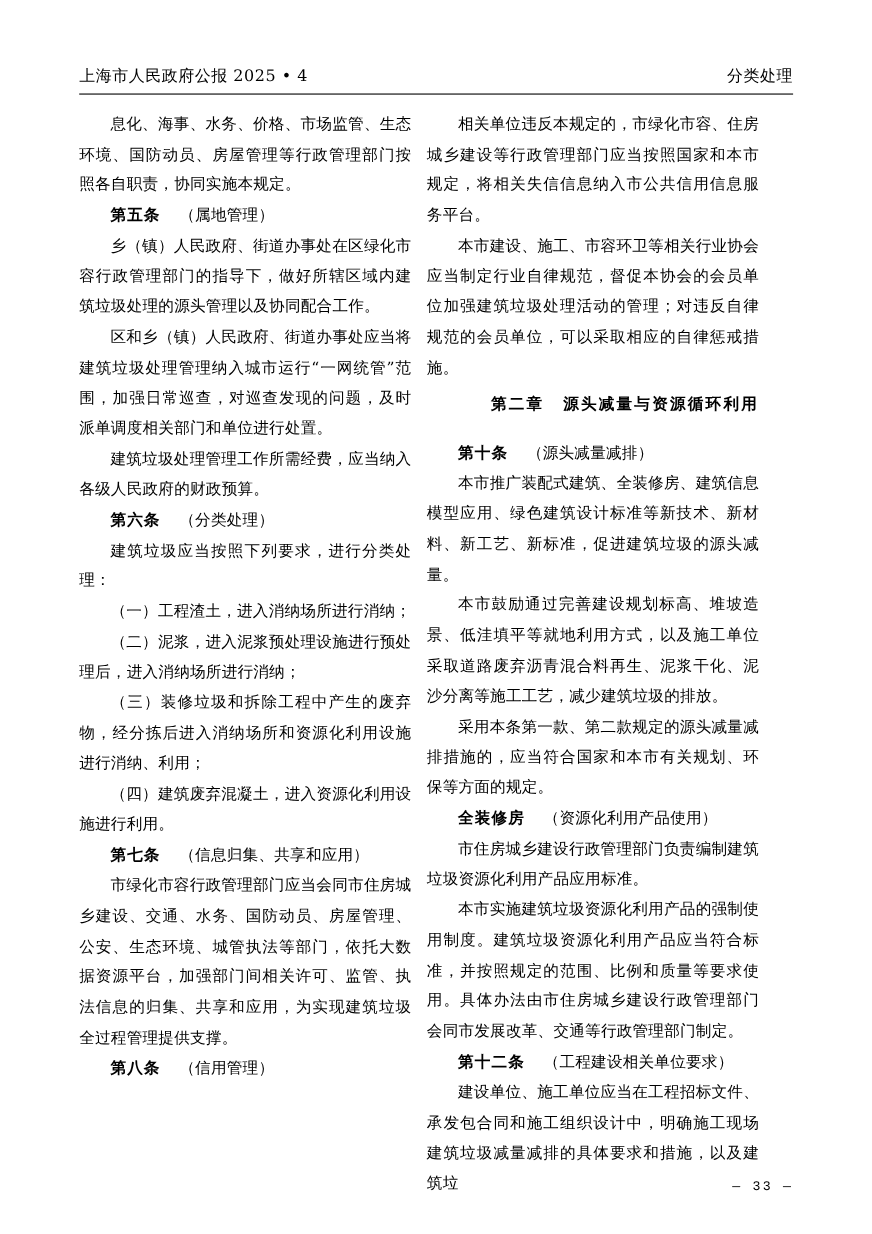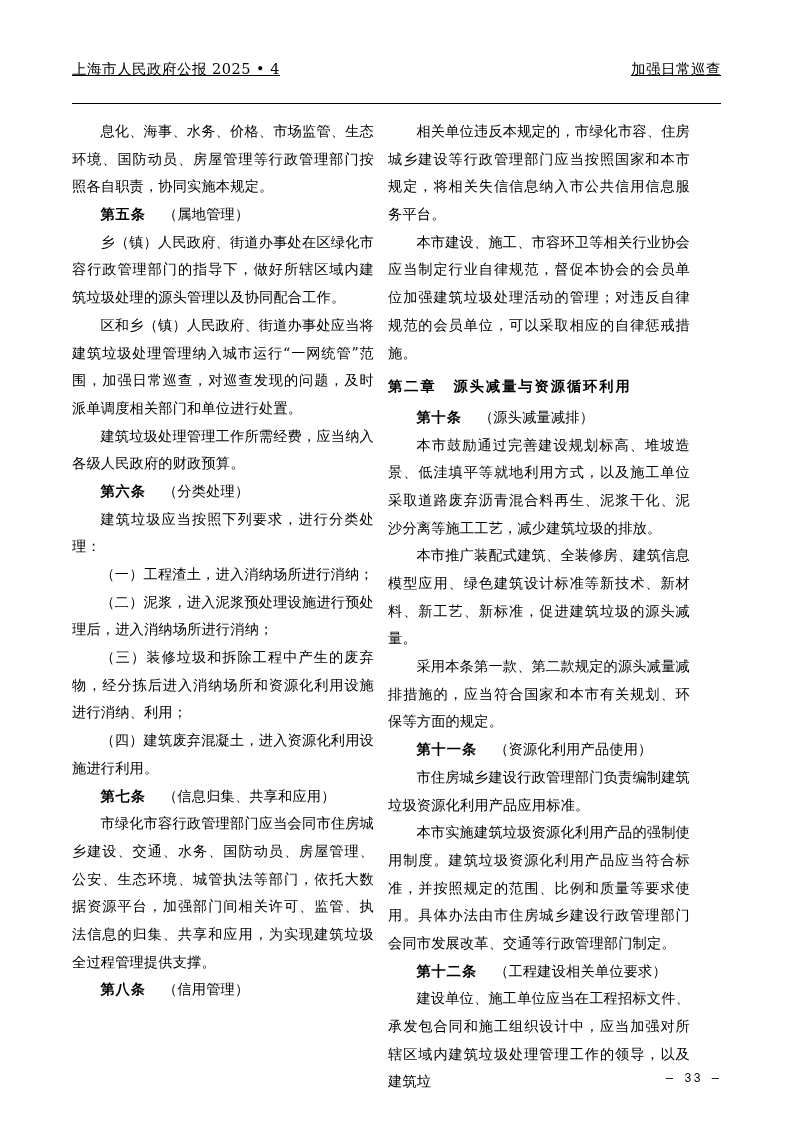--- a/index.html
+++ b/index.html
@@ -22,24 +22,23 @@
     height: 1122px;
     box-sizing: border-box;
     padding: 60px 72px 40px 72px;
   }
   .header {
     display: flex;
     justify-content: space-between;
     align-items: flex-end;
     font-size: 14.5px;
     letter-spacing: 0.5px;
-    padding-bottom: 24px;
+    padding-bottom: 6px;
     border-bottom: 1.3px solid #000;
     margin-bottom: 14px;
-    text-decoration: underline;
   }
   .header-left {
     white-space: nowrap;
   }
   .header-right {
     white-space: nowrap;
   }
   .columns {
     display: flex;
     flex-direction: row;
@@ -64,25 +63,25 @@
     text-indent: 2em;
   }
   .article-title .num {
     font-weight: bold;
     letter-spacing: 1px;
   }
   .article-title .caption {
     margin-left: 1.2em;
   }
   .chapter {
-    text-align: left;
+    text-align: right;
     text-indent: 0;
     font-weight: bold;
     letter-spacing: 2px;
-    margin: 6px 0 3px 0;
+    margin: 6px 0 16px 0;
   }
   .chapter .sep {
     display: inline-block;
     width: 1.2em;
   }
   .footer {
     position: absolute;
     right: 72px;
     bottom: 36px;
     font-size: 12px;
@@ -90,21 +89,21 @@
     font-family: Liberation Mono, monospace;
   }
 </style>
 </head>
 <body>
 
 <div class="page">
 
   <div class="header">
     <span class="header-left">上海市人民政府公报 2025 • 4</span>
-    <span class="header-right">加强日常巡查</span>
+    <span class="header-right">分类处理</span>
   </div>
 
   <div class="columns">
 
     <div class="col">
       <p class="indent">息化、海事、水务、价格、市场监管、生态环境、国防动员、房屋管理等行政管理部门按照各自职责，协同实施本规定。</p>
       <p class="article-title"><span class="num">第五条</span><span class="caption">（属地管理）</span></p>
       <p class="indent">乡（镇）人民政府、街道办事处在区绿化市容行政管理部门的指导下，做好所辖区域内建筑垃圾处理的源头管理以及协同配合工作。</p>
       <p class="indent">区和乡（镇）人民政府、街道办事处应当将建筑垃圾处理管理纳入城市运行“一网统管”范围，加强日常巡查，对巡查发现的问题，及时派单调度相关部门和单位进行处置。</p>
       <p class="indent">建筑垃圾处理管理工作所需经费，应当纳入各级人民政府的财政预算。</p>
@@ -117,27 +116,27 @@
       <p class="article-title"><span class="num">第七条</span><span class="caption">（信息归集、共享和应用）</span></p>
       <p class="indent">市绿化市容行政管理部门应当会同市住房城乡建设、交通、水务、国防动员、房屋管理、公安、生态环境、城管执法等部门，依托大数据资源平台，加强部门间相关许可、监管、执法信息的归集、共享和应用，为实现建筑垃圾全过程管理提供支撑。</p>
       <p class="article-title"><span class="num">第八条</span><span class="caption">（信用管理）</span></p>
     </div>
 
     <div class="col">
       <p class="indent">相关单位违反本规定的，市绿化市容、住房城乡建设等行政管理部门应当按照国家和本市规定，将相关失信信息纳入市公共信用信息服务平台。</p>
       <p class="indent">本市建设、施工、市容环卫等相关行业协会应当制定行业自律规范，督促本协会的会员单位加强建筑垃圾处理活动的管理；对违反自律规范的会员单位，可以采取相应的自律惩戒措施。</p>
       <p class="chapter"><span>第二章</span><span class="sep"></span><span>源头减量与资源循环利用</span></p>
       <p class="article-title"><span class="num">第十条</span><span class="caption">（源头减量减排）</span></p>
+      <p class="indent">本市推广装配式建筑、全装修房、建筑信息模型应用、绿色建筑设计标准等新技术、新材料、新工艺、新标准，促进建筑垃圾的源头减量。</p>
       <p class="indent">本市鼓励通过完善建设规划标高、堆坡造景、低洼填平等就地利用方式，以及施工单位采取道路废弃沥青混合料再生、泥浆干化、泥沙分离等施工工艺，减少建筑垃圾的排放。</p>
-      <p class="indent">本市推广装配式建筑、全装修房、建筑信息模型应用、绿色建筑设计标准等新技术、新材料、新工艺、新标准，促进建筑垃圾的源头减量。</p>
       <p class="indent">采用本条第一款、第二款规定的源头减量减排措施的，应当符合国家和本市有关规划、环保等方面的规定。</p>
-      <p class="article-title"><span class="num">第十一条</span><span class="caption">（资源化利用产品使用）</span></p>
+      <p class="article-title"><span class="num">全装修房</span><span class="caption">（资源化利用产品使用）</span></p>
       <p class="indent">市住房城乡建设行政管理部门负责编制建筑垃圾资源化利用产品应用标准。</p>
       <p class="indent">本市实施建筑垃圾资源化利用产品的强制使用制度。建筑垃圾资源化利用产品应当符合标准，并按照规定的范围、比例和质量等要求使用。具体办法由市住房城乡建设行政管理部门会同市发展改革、交通等行政管理部门制定。</p>
       <p class="article-title"><span class="num">第十二条</span><span class="caption">（工程建设相关单位要求）</span></p>
-      <p class="indent">建设单位、施工单位应当在工程招标文件、承发包合同和施工组织设计中，应当加强对所辖区域内建筑垃圾处理管理工作的领导，以及建筑垃</p>
+      <p class="indent">建设单位、施工单位应当在工程招标文件、承发包合同和施工组织设计中，明确施工现场建筑垃圾减量减排的具体要求和措施，以及建筑垃</p>
     </div>
 
   </div>
 
   <div class="footer">— 33 —</div>
 
 </div>
 
 </body></html>

